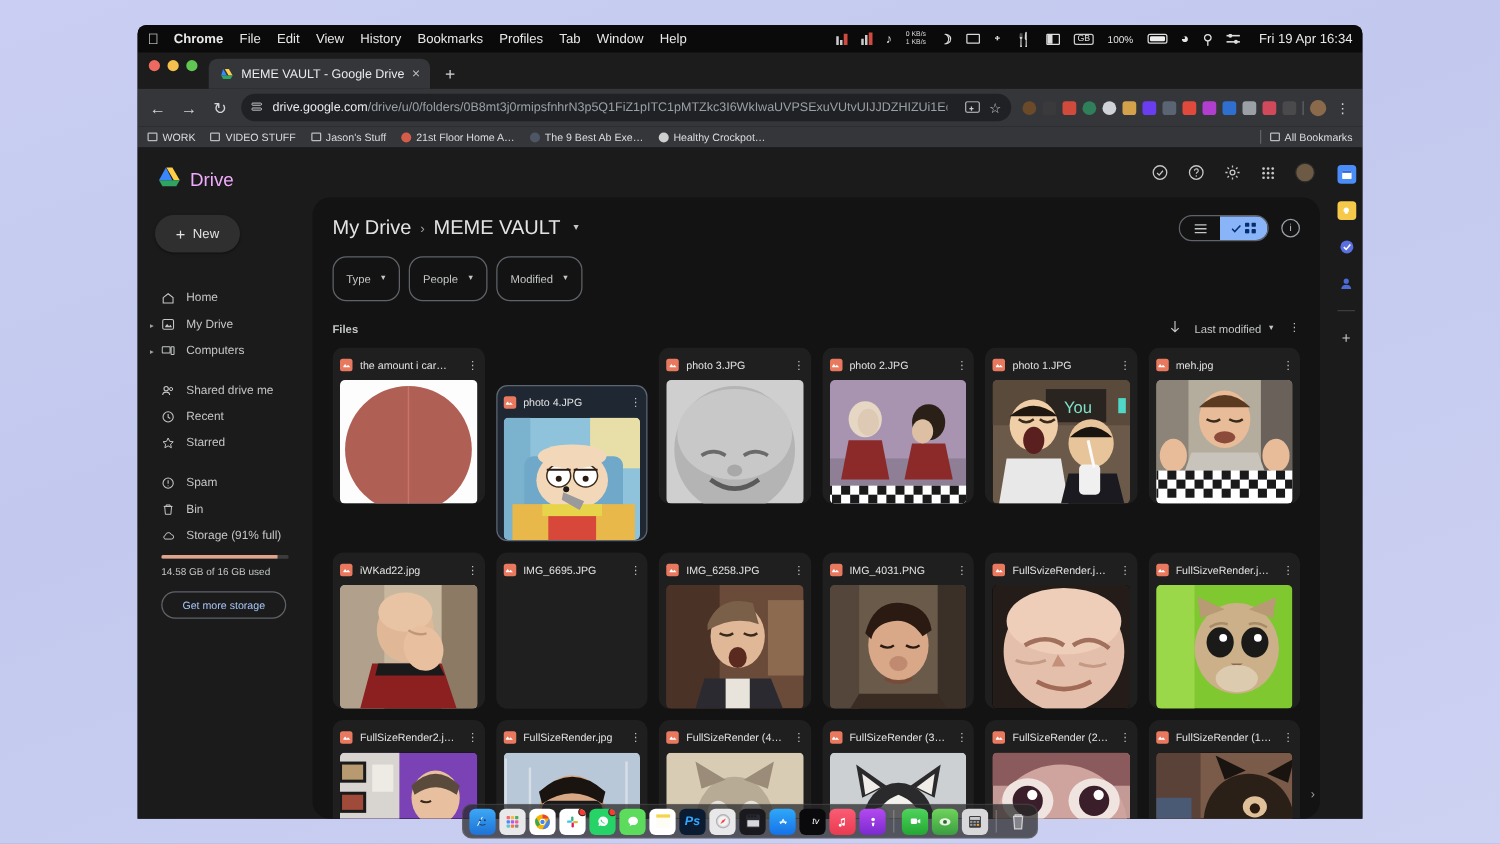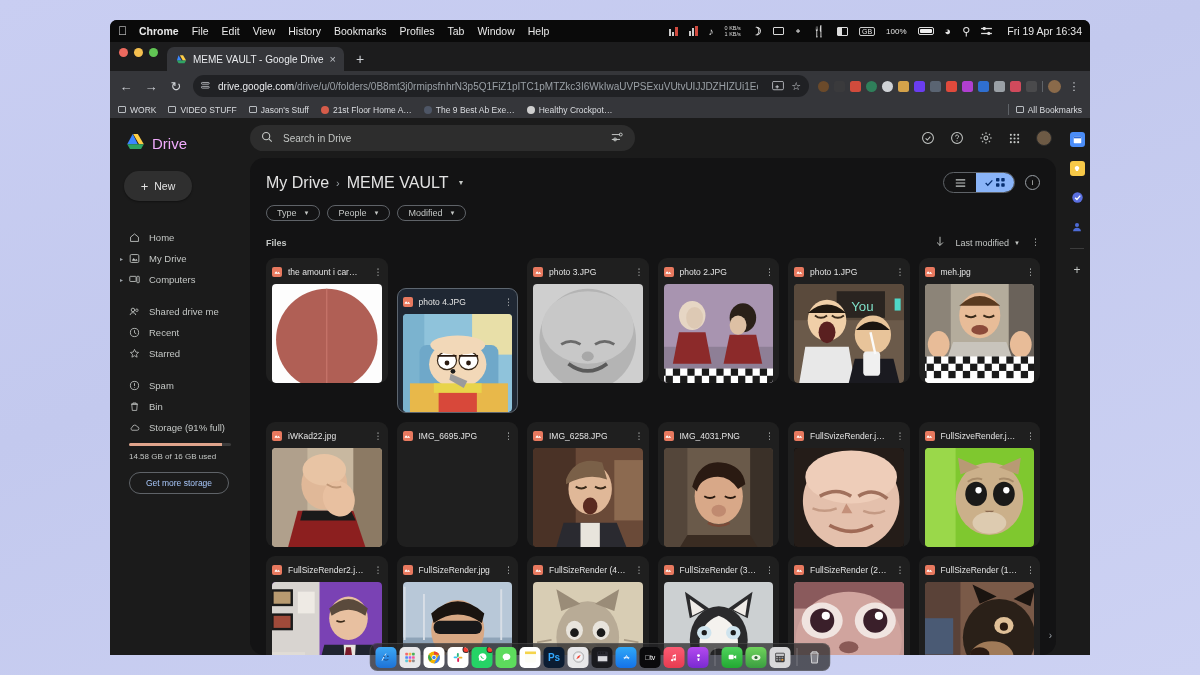--- a/index.html
+++ b/index.html
@@ -138,21 +138,21 @@
   .crumbs .sep{color:#9aa0a6;font-size:11px;}
   .crumbs .cur{font-size:16px;}
   .crumbs .dd{font-size:7px;color:#c4c7c5;margin-left:2px;}
   .crumb-right{margin-left:auto;display:flex;align-items:center;gap:10px;}
   .viewtoggle{display:flex;height:21px;border:1px solid #5f6368;border-radius:11px;overflow:hidden;}
   .vt-seg{width:32px;display:flex;align-items:center;justify-content:center;gap:3px;color:#c4c7c5;font-size:9px;}
   .vt-seg.active{background:#8ab4f8;color:#062e6f;width:38px;}
   .info-i{width:15px;height:15px;border:1px solid #9aa0a6;border-radius:50%;color:#c4c7c5;font-size:8px;display:flex;align-items:center;justify-content:center;}
 
   .chips{display:flex;gap:7px;margin-top:12px;}
-  .chip{height:16px;border:1px solid #5f6368;border-radius:11px;display:flex;align-items:center;gap:7px;padding:0 10px;color:#c4c7c5;font-size:9px;}
+  .chip{height:36px;border:1px solid #5f6368;border-radius:11px;display:flex;align-items:center;gap:7px;padding:0 10px;color:#c4c7c5;font-size:9px;}
   .chip .dd{font-size:6px;}
 
   .files-head{display:flex;align-items:center;margin-top:15px;color:#c4c7c5;font-size:9px;font-weight:bold;}
   .files-head .fh-right{margin-left:auto;display:flex;align-items:center;gap:11px;font-weight:normal;}
   .sortlbl{display:flex;align-items:center;gap:5px;}
 
   #grid{
     margin-top:9px;display:grid;grid-template-columns:repeat(6,1fr);gap:9px;
     overflow:hidden;flex:1;align-content:start;
   }
@@ -176,21 +176,21 @@
 
   .scroll-right{position:absolute;right:4px;bottom:14px;color:#9aa0a6;font-size:10px;}
 
   
   #dock{
     position:absolute;left:50%;transform:translateX(-50%);bottom:4px;
     height:28px;background:rgba(40,40,42,.74);border-radius:8px;
     display:flex;align-items:center;gap:3px;padding:0 5px;
     border:1px solid rgba(255,255,255,.10);
   }
-  .dock-ico{width:21px;height:21px;border-radius:5px;position:relative;display:flex;align-items:center;justify-content:center;font-size:9px;color:#fff;overflow:hidden;}
+  .dock-ico{width:21px;height:21px;border-radius:5px;position:relative;display:flex;align-items:center;justify-content:center;font-size:9px;color:#fff;overflow:hidden;font-style:italic;}
   .badge{position:absolute;top:-1px;right:-1px;width:7px;height:7px;border-radius:50%;background:#fc3b30;border:1px solid rgba(40,40,42,.9);}
   .dock-sep{width:1px;height:18px;background:rgba(255,255,255,.22);margin:0 3px;}
 </style>
 </head>
 <body>
 
 <div id="desktop"></div>
 
 <div id="mac-window">
 
@@ -472,36 +472,20 @@
         </div>
       <div class="storage-text">14.58 GB of 16 GB used</div>
       <div class="getmore">
         <span>Get more storage</span>
       </div>
     </div>
 
     <div id="mainwrap">
 
       <div id="topbar">
-        <div id="searchbox">
-          <span>
-            <svg viewBox="0 0 14 14" width="12" height="12">
-                <circle cx="6" cy="6" r="4.2" fill="none" stroke="#c4c7c5" stroke-width="1.3"></circle>
-                <path d="M9.2 9.2L12.5 12.5" stroke="#c4c7c5" stroke-width="1.3"></path>
-              </svg>
-          </span>
-          <span class="sb-ph">Search in Drive</span>
-          <span>
-            <svg viewBox="0 0 16 14" width="13" height="12">
-                <path d="M1 4h10M1 10h10" stroke="#c4c7c5" stroke-width="1.2"></path>
-                <circle cx="12" cy="4" r="1.8" fill="none" stroke="#c4c7c5" stroke-width="1.2"></circle>
-                <circle cx="5" cy="10" r="1.8" fill="none" stroke="#c4c7c5" stroke-width="1.2"></circle>
-              </svg>
-          </span>
-        </div>
         <div class="top-icons">
           <span class="ticon-c">
             <svg viewBox="0 0 16 16" width="14" height="14">
                 <circle cx="8" cy="8" r="6.2" fill="none" stroke="#c4c7c5" stroke-width="1.2"></circle>
                 <path d="M5.3 8.4l2 2 3.4-4" fill="none" stroke="#c4c7c5" stroke-width="1.2"></path>
               </svg>
           </span>
           <span class="ticon-c">
             <svg viewBox="0 0 16 16" width="14" height="14">
                 <circle cx="8" cy="8" r="6.2" fill="none" stroke="#c4c7c5" stroke-width="1.2"></circle>

